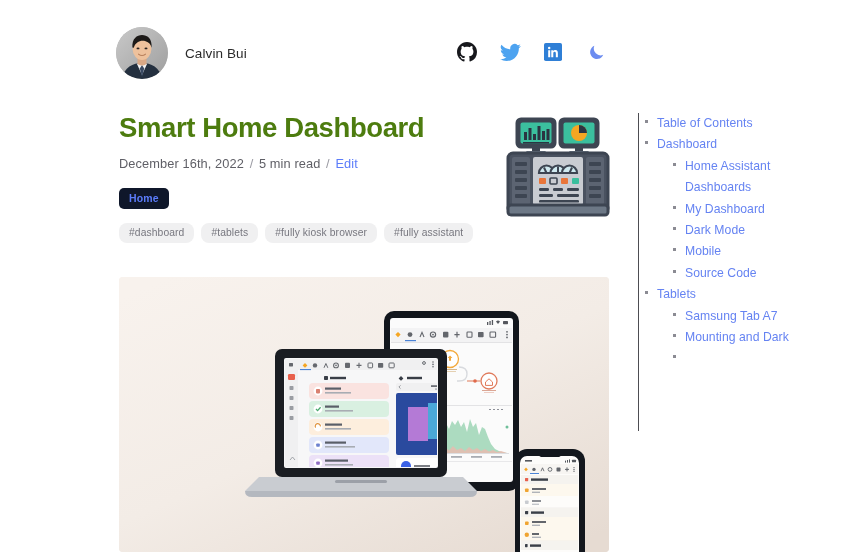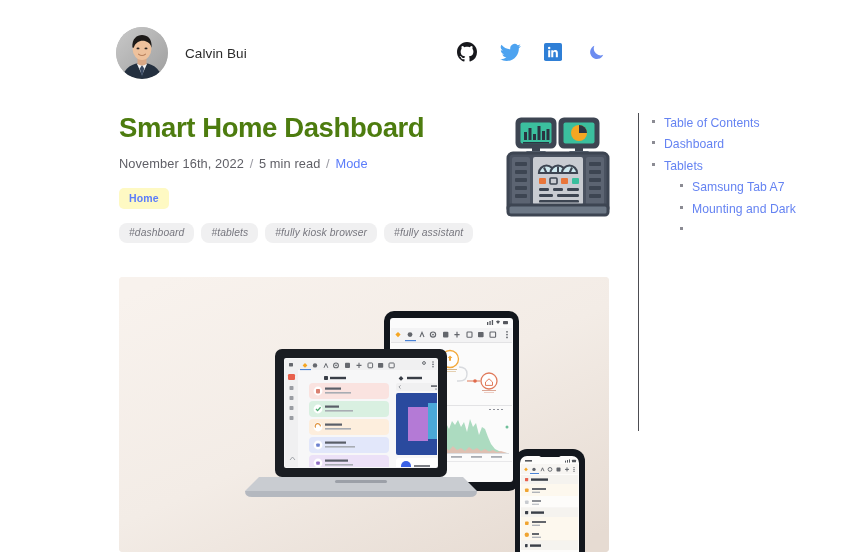--- a/index.html
+++ b/index.html
@@ -49,29 +49,29 @@
   .meta {
     margin-top: 12px; font-size: 12.8px; color: #5f5f66;
     letter-spacing: .1px;
   }
   .meta .sep { color: #9a9aa2; padding: 0 2px; }
   .meta a { color: #5b7cfa; text-decoration: none; cursor: pointer; }
 
   .category-row { margin-top: 17px; }
   .badge {
     display: inline-block; padding: 4px 10px 5px;
-    background: #fef9c3; color: #5b7cfa;
+    background: #0f172a; color: #5b7cfa;
     border-radius: 5px; font-size: 10.5px; font-weight: bold;
     letter-spacing: .15px; cursor: pointer;
   }
   .tag-row { margin-top: 14px; display: flex; gap: 7px; flex-wrap: wrap; }
   .tag {
     display: inline-block; padding: 4px 10px 5px;
     background: #f0f0f1; color: #77777f;
-    border-radius: 8px; font-size: 10.3px; font-style: italic;
+    border-radius: 8px; font-size: 10.3px; 
     letter-spacing: .1px; cursor: pointer; white-space: nowrap;
   }
 
   
   .hero-icon {
     position: absolute; left: 497px; top: 107px;
     width: 122px; height: 120px;
   }
   .hero-icon svg { display: block; width: 122px; height: 120px; }
 
@@ -82,21 +82,21 @@
     border-radius: 4px; overflow: hidden;
     background: linear-gradient(160deg,#f7f1ec 0%,#f4ede7 45%,#e9ded6 100%);
   }
   .hero-img svg { display: block; width: 490px; height: 275px; }
 
   
   .toc {
     position: absolute; left: 638px; top: 113px;
     width: 212px; height: 318px;
     border-left: 1px solid #4d4d52;
-    padding-left: 11px;
+    padding-left: 4px;
   }
   .toc ul { list-style: none; margin: 0; padding: 0; }
   .toc > ul { padding-left: 14px; }
   .toc ul ul { padding-left: 28px; margin-top: 0; }
   .toc li { position: relative; }
   .toc li > .bullet {
     position: absolute; left: -12px; top: 7px;
     width: 3px; height: 3px; background: #8b8b93;
   }
   .toc a {
@@ -172,25 +172,25 @@
           <path d="M20.5 14.9A8.6 8.6 0 0 1 9.3 3.6 8.6 8.6 0 1 0 20.5 14.9Z" fill="#6c8cf0"></path>
         </svg>
       </span>
     </div>
   </div>
 
   <div class="article">
     <h1 class="title">Smart Home Dashboard</h1>
 
     <div class="meta">
-      <span>November 16th, 2022</span>
+      <span>December 16th, 2022</span>
       <span class="sep">/</span>
       <span>5 min read</span>
       <span class="sep">/</span>
-      <a href="#">Mode</a>
+      <a href="#">Edit</a>
     </div>
 
     <div class="category-row">
       <span class="badge">Home</span>
     </div>
 
     <div class="tag-row">
       <span class="tag">#dashboard</span>
       <span class="tag">#tablets</span>
       <span class="tag">#fully kiosk browser</span>
@@ -590,20 +590,42 @@
 
   <nav class="toc">
     <ul>
       <li>
         <span class="bullet"></span>
         <a href="#">Table of Contents</a>
       </li>
       <li>
         <span class="bullet"></span>
         <a href="#">Dashboard</a>
+        <ul>
+          <li class="two-line">
+            <span class="bullet"></span>
+            <a href="#">Home Assistant Dashboards</a>
+          </li>
+          <li>
+            <span class="bullet"></span>
+            <a href="#">My Dashboard</a>
+          </li>
+          <li>
+            <span class="bullet"></span>
+            <a href="#">Dark Mode</a>
+          </li>
+          <li>
+            <span class="bullet"></span>
+            <a href="#">Mobile</a>
+          </li>
+          <li>
+            <span class="bullet"></span>
+            <a href="#">Source Code</a>
+          </li>
+        </ul>
       </li>
       <li>
         <span class="bullet"></span>
         <a href="#">Tablets</a>
         <ul>
           <li>
             <span class="bullet"></span>
             <a href="#">Samsung Tab A7</a>
           </li>
           <li>

